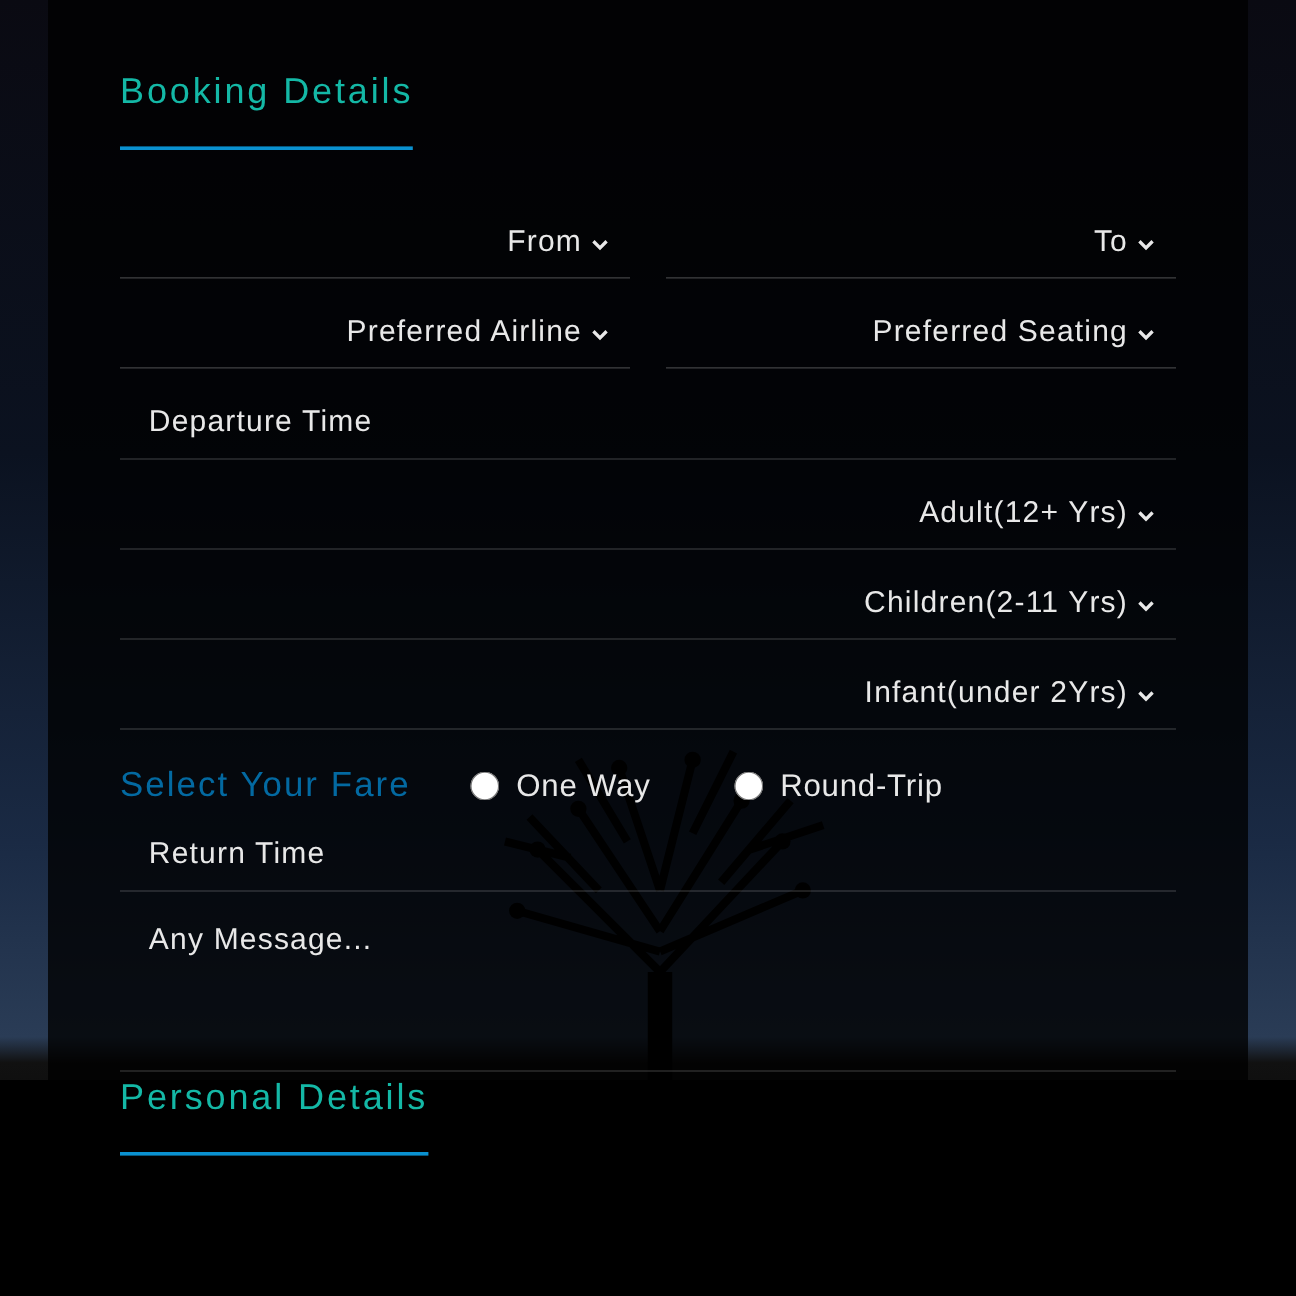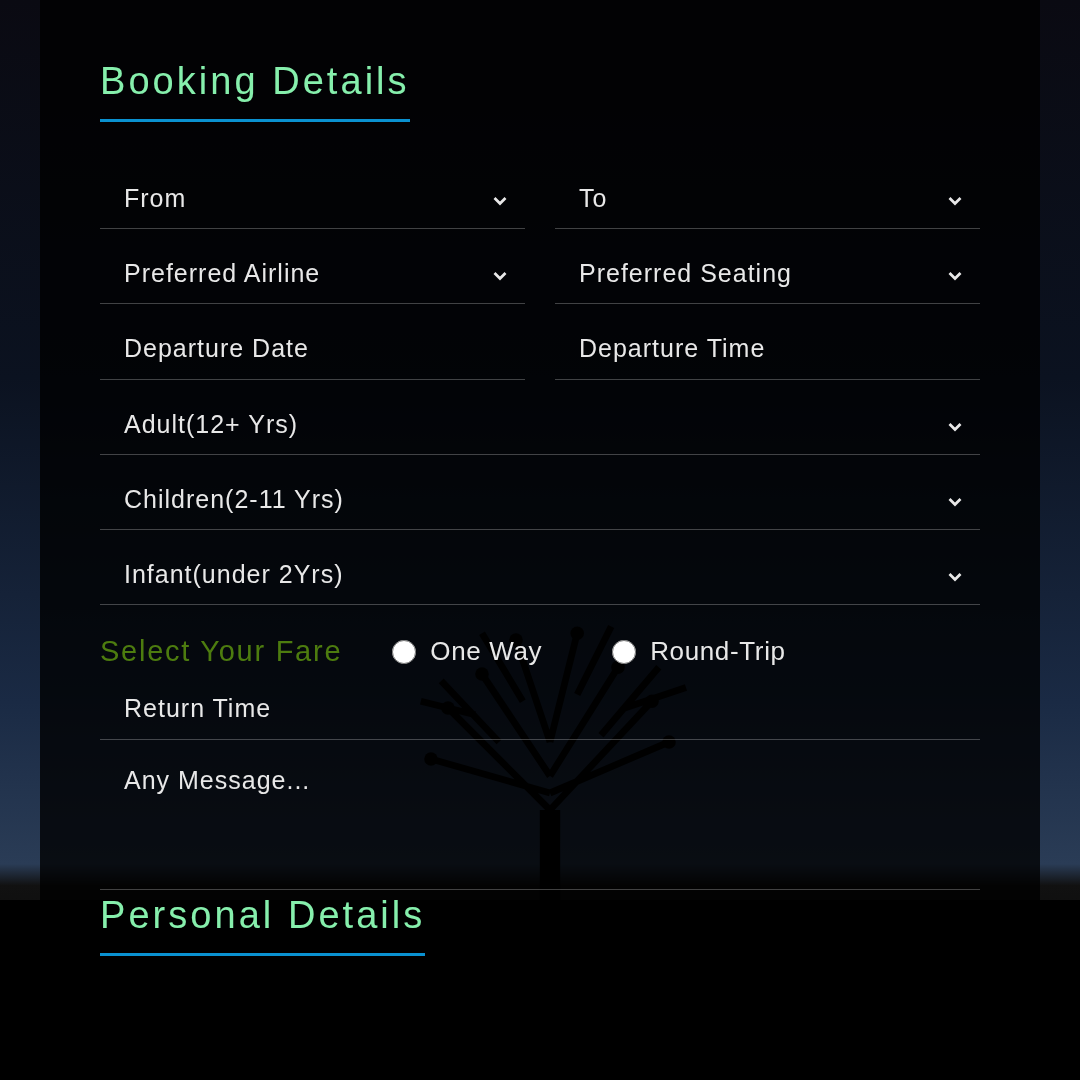--- a/index.html
+++ b/index.html
@@ -48,25 +48,25 @@
     position: absolute;
     left: 40px; top: 0;
     width: 1000px;
     height: 1080px;
     background: rgba(0,0,0,0.78);
     padding: 60px 60px 0 60px;
     z-index: 1;
   }
 
   h3.section-title {
-    color: #86efac;
-    font-size: 38px;
+    color: #14b8a6;
+    font-size: 30px;
     font-weight: 400;
     letter-spacing: 0.08em;
-    padding-bottom: 16px;
+    padding-bottom: 28px;
     border-bottom: 3px solid #0a91d0;
     display: inline-block;
     margin-bottom: 32px;
   }
 
   .row {
     display: flex;
     gap: 30px;
     margin-bottom: 0;
   }
@@ -98,32 +98,33 @@
     right: 14px;
     top: 50%;
     transform: translateY(-10%);
     pointer-events: none;
     color: #e8e8e8;
   }
   .chevron svg { width: 22px; height: 22px; display: block; }
 
   select.field {
     cursor: pointer;
+    text-align: right;
   }
   select.field option { color: #000; }
 
   .fare-row {
     display: flex;
     align-items: center;
     gap: 50px;
     padding: 30px 0 8px 0;
     flex-wrap: wrap;
   }
   .fare-label {
-    color: #4d7c0f;
+    color: #0369a1;
     font-size: 29px;
     letter-spacing: 0.06em;
   }
   .radio-group {
     display: flex;
     gap: 70px;
     align-items: center;
     justify-content: flex-end;
   }
   .radio-item {
@@ -219,23 +220,20 @@
       <span class="chevron">
         <svg viewBox="0 0 24 24" fill="none" stroke="currentColor" stroke-width="3">
             <polyline points="6 9 12 15 18 9"></polyline>
           </svg>
       </span>
     </div>
   </div>
 
   <div class="row">
     <div class="col-half">
-      <input class="field" placeholder="Departure Date" style="">
-    </div>
-    <div class="col-half">
       <input class="field" placeholder="Departure Time" style="">
     </div>
   </div>
 
   <div class="row">
     <div class="col-full select-wrap">
       <select class="field">
         <option>Adult(12+ Yrs)</option>
       </select>
       <span class="chevron">

